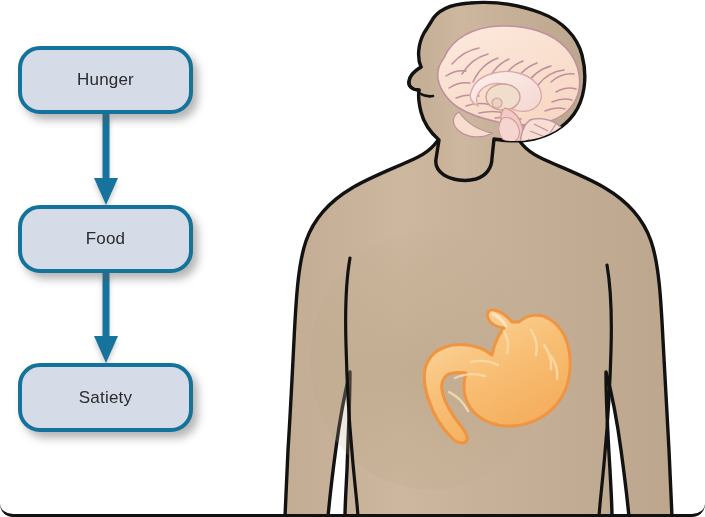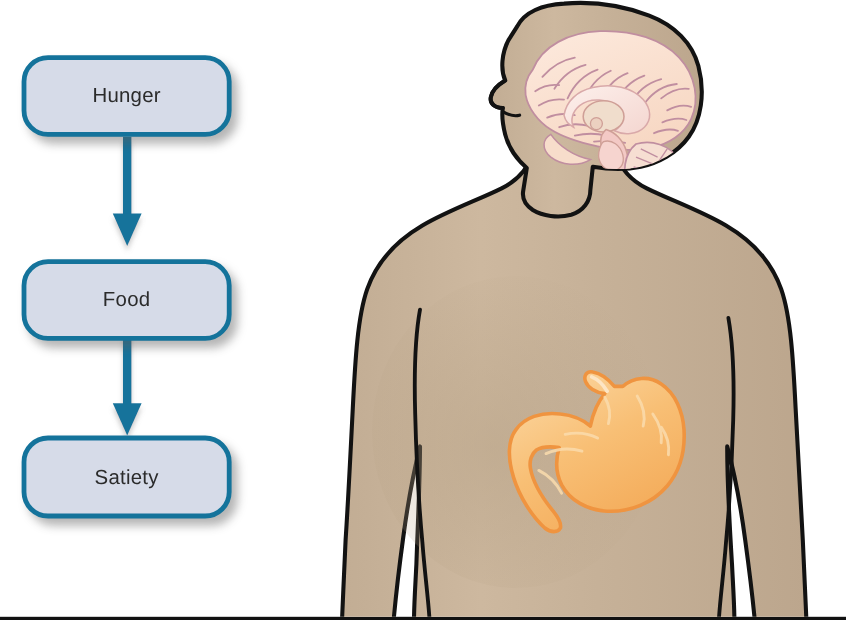--- a/index.html
+++ b/index.html
@@ -8,40 +8,41 @@
     -webkit-font-smoothing:antialiased;
   }
   #figure{
     position:relative;
     width:705px;
     height:517px;
     background:#ffffff;
     overflow:hidden;
     border-bottom:3px solid #111111;
     box-sizing:border-box;
+    border-radius:13px;
   }
   #art{position:absolute;left:0;top:0;width:705px;height:517px;}
 
   
   .node{
     position:absolute;
     box-sizing:border-box;
     background:#d6dbe8;
     border:4px solid #14739b;
     border-radius:22px;
     display:flex;
     align-items:center;
     justify-content:center;
     color:#2b2b2b;
     font-size:17px;
     letter-spacing:.2px;
     filter:drop-shadow(5px 6px 4px rgba(90,90,90,.45));
   }
   #node-hunger{left:18px; top:46px;  width:175px; height:68px;}
-  #node-food  {left:18px; top:205px; width:175px; height:68px;margin-top:11px;}
+  #node-food  {left:18px; top:205px; width:175px; height:68px;}
   #node-satiety{left:18px;top:363px; width:175px; height:69px;}
   .node-label{pointer-events:none;}
 </style>
 </head>
 <body>
 
 <div id="figure">
 
   <svg id="art" viewBox="0 0 705 517">
     <defs>

